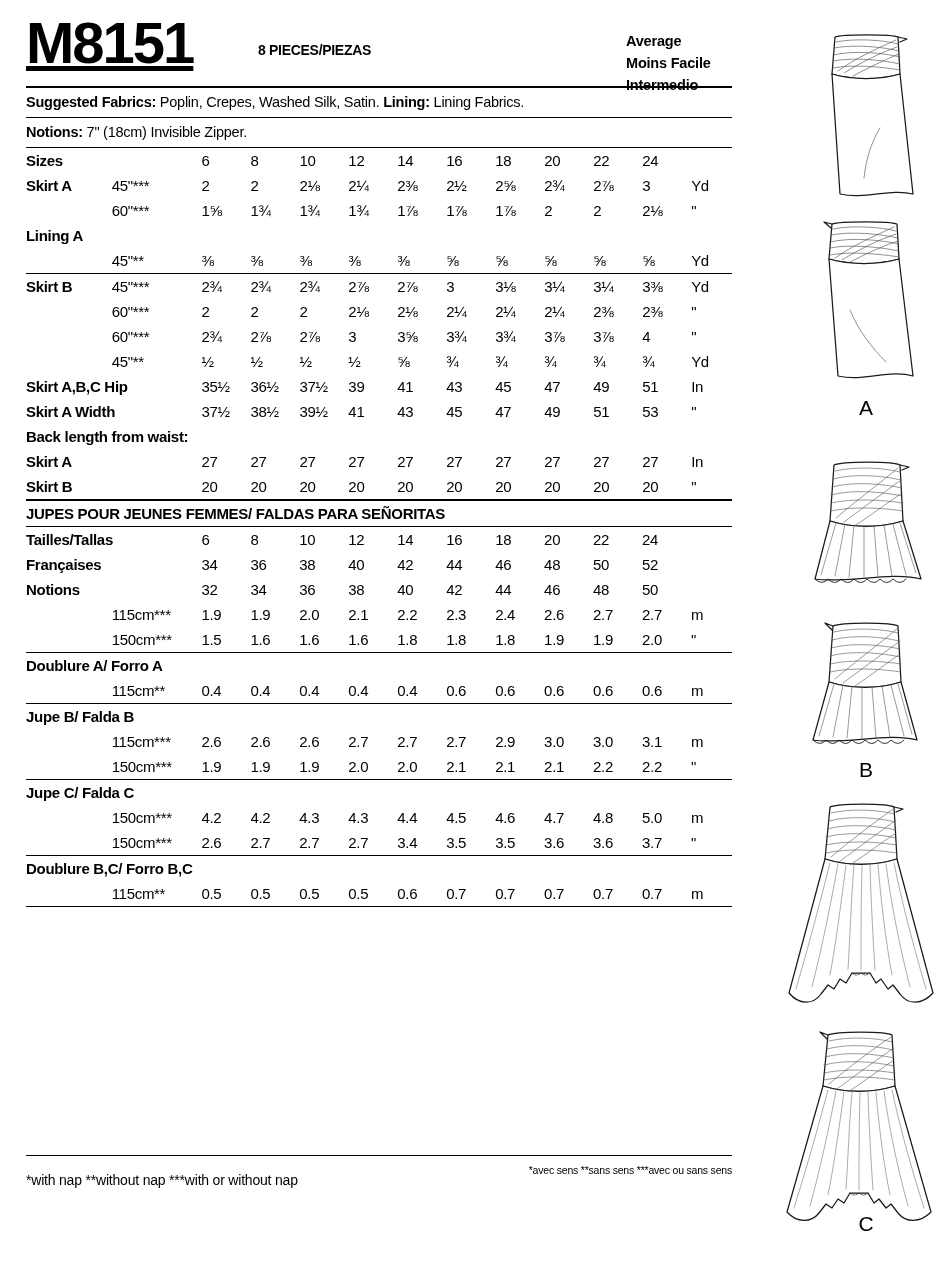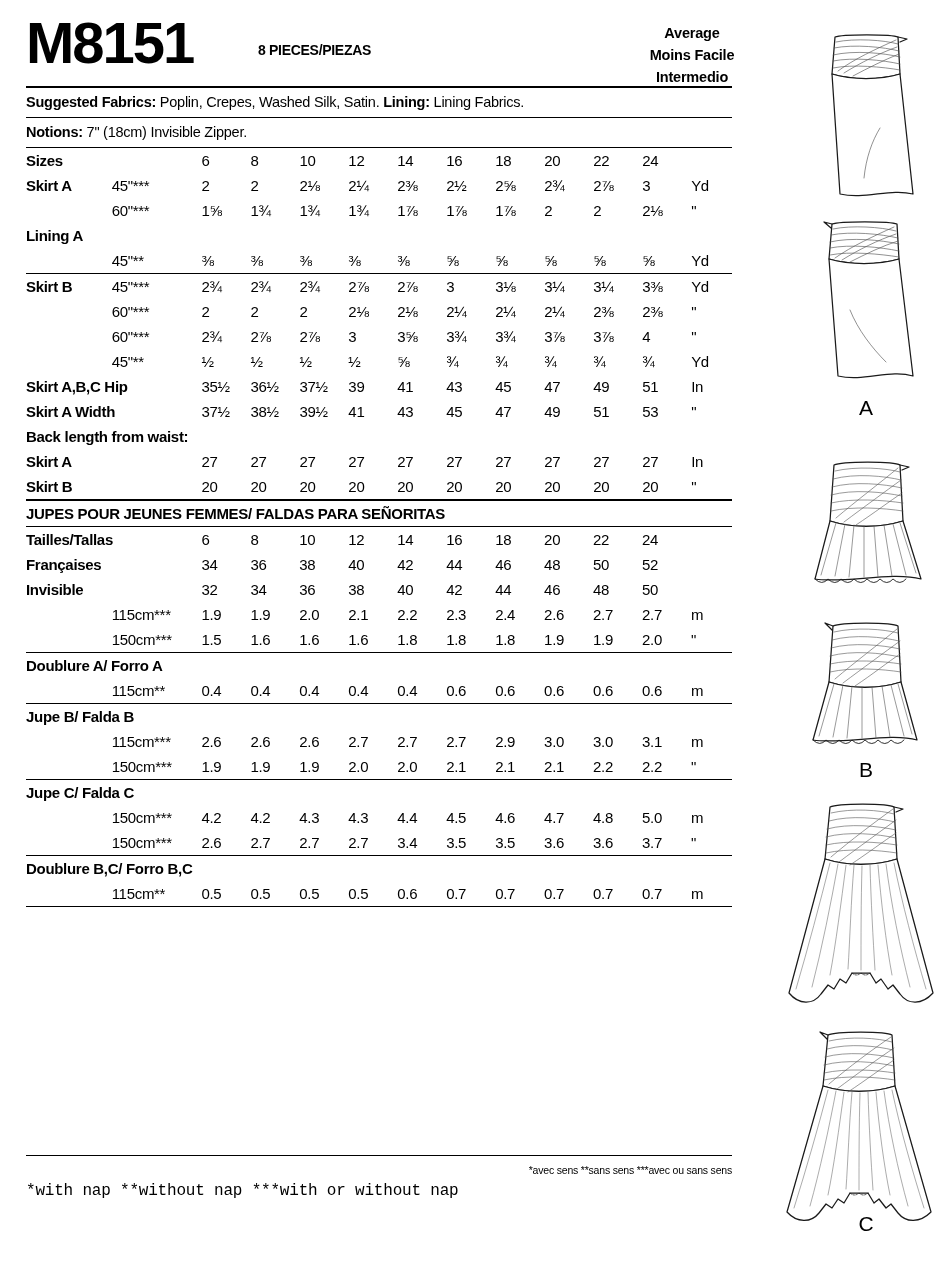--- a/index.html
+++ b/index.html
@@ -15,28 +15,29 @@
 
   
   .left{position:absolute;left:26px;top:0;width:706px;}
 
   .headrow{position:relative;height:86px;}
   .patno{
     position:absolute;left:0;top:14px;
     font-size:58px;font-weight:bold;letter-spacing:-2px;
     line-height:58px;
     font-family:"Liberation Sans", sans-serif;
+    text-decoration:underline;
   }
   .pieces{
     position:absolute;left:232px;top:42px;
     font-size:14px;font-weight:bold;letter-spacing:-.3px;
   }
   .difficulty{
-    position:absolute;left:600px;top:22px;width:132px;
-    text-align:center;font-size:14.5px;font-weight:bold;line-height:22px;
+    position:absolute;left:600px;top:30px;width:132px;
+    text-align:left;font-size:14.5px;font-weight:bold;line-height:22px;
     letter-spacing:-.2px;
   }
 
   .cat{
     font-size:15px;font-weight:bold;letter-spacing:-.2px;
     padding:0 0 4px 0;
   }
   .rule{border-top:1.6px solid #000;height:0;font-size:0;line-height:0;}
   .rule-thick{border-top:2.6px solid #000;height:0;font-size:0;line-height:0;}
 
@@ -60,21 +61,21 @@
   td.hdr{font-weight:bold;font-size:15.5px;}
 
   tr.sep td{border-top:1.6px solid #000;}
   tr.sep2 td{border-top:2.4px solid #000;}
 
   .banner{font-weight:bold;font-size:15.5px;letter-spacing:-.4px;line-height:26px;}
 
   
   .foot{position:absolute;left:26px;top:1155px;width:706px;}
   .footrow{position:relative;height:17px;}
-  .fn-en{position:absolute;left:0;top:18px;font-size:16px;letter-spacing:-.2px;white-space:nowrap;font-family:Liberation Mono, monospace;}
+  .fn-en{position:absolute;left:0;top:8px;font-size:14px;letter-spacing:-.2px;white-space:nowrap;}
   .fn-fr{position:absolute;right:0;top:0;font-size:10.5px;letter-spacing:-.2px;white-space:nowrap;}
   .fn-es{position:absolute;left:0;top:0;font-size:10.5px;letter-spacing:-.2px;white-space:nowrap;}
 
   
   .illus{position:absolute;left:780px;top:0;width:172px;height:1269px;}
   .fig{position:absolute;left:0;width:172px;}
   .figlabel{
     position:absolute;width:172px;text-align:center;
     font-size:21px;letter-spacing:0;
   }
@@ -380,21 +381,21 @@
             <td class="num">40</td>
             <td class="num">42</td>
             <td class="num">44</td>
             <td class="num">46</td>
             <td class="num">48</td>
             <td class="num">50</td>
             <td class="num">52</td>
             <td class="unit"></td>
           </tr>
           <tr>
-            <td class="lab" colspan="2">Invisible</td>
+            <td class="lab" colspan="2">Notions</td>
             <td class="num">32</td>
             <td class="num">34</td>
             <td class="num">36</td>
             <td class="num">38</td>
             <td class="num">40</td>
             <td class="num">42</td>
             <td class="num">44</td>
             <td class="num">46</td>
             <td class="num">48</td>
             <td class="num">50</td>

